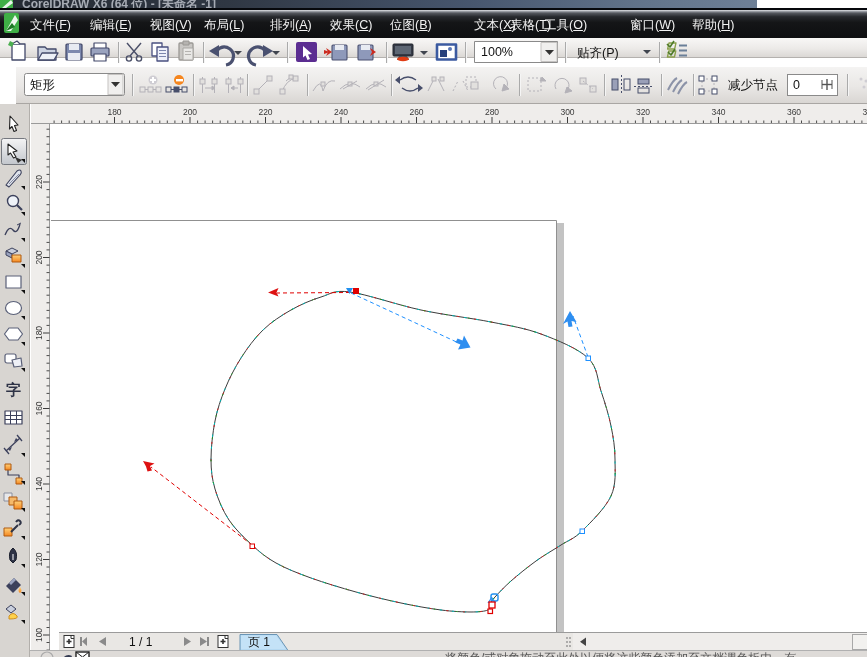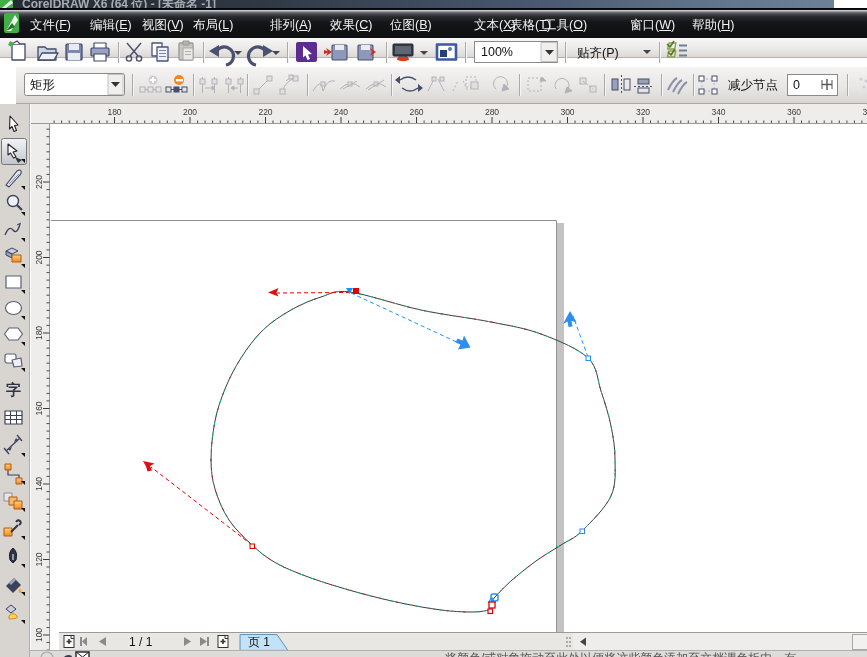--- a/index.html
+++ b/index.html
@@ -1,18 +1,18 @@
 <!DOCTYPE html>
 <html><head><meta charset="utf-8">
 <style>
 *{margin:0;padding:0;box-sizing:border-box}
 html,body{width:867px;height:657px;overflow:hidden}
 body{font-family:"Liberation Sans",sans-serif;position:relative;background:#fff}
 .abs{position:absolute}
-#titlebar{left:0;top:0;width:834px;height:10px;overflow:hidden;background:linear-gradient(90deg,#252a33 0%,#2f3743 30%,#47566e 62%,#62748b 85%,#6e8097 100%)}
+#titlebar{left:0;top:0;width:757px;height:10px;overflow:hidden;background:linear-gradient(90deg,#252a33 0%,#2f3743 30%,#47566e 62%,#62748b 85%,#6e8097 100%)}
 #titletxt{left:22px;top:-4px;color:#a6abb4;font-size:12px;font-weight:bold;white-space:nowrap}
 #tbline{left:0;top:8px;width:867px;height:2px;background:#06080c}
 #menubar{left:0;top:10px;width:867px;height:28px;background:linear-gradient(180deg,#e3e5e8 0%,#9b9ea5 5%,#55585f 11%,#27292d 24%,#141517 45%,#0e0f11 100%)}
 .mi{position:absolute;top:7px;color:#f2f2f2;font-size:12.5px;white-space:nowrap}
 #stdbar{left:0;top:38px;width:867px;height:20px;background:linear-gradient(180deg,#f8f7f6 0%,#eceae8 55%,#dbd8d5 100%);border-bottom:1px solid #b4b1ae}
 #propbar{left:16px;top:67px;width:867px;height:37px;background:linear-gradient(180deg,#f4f3f2 0%,#e9e7e5 55%,#d9d6d3 100%);border-bottom:1px solid #a9a6a3}
 #toolbox{left:0;top:104px;width:30px;height:553px;background:#d8d5d1;border-right:1px solid #b2afab}
 #rcorner{left:31px;top:104px;width:19px;height:20px;background:#efedeb}
 #hruler{left:31px;top:104px;width:836px;height:20px;background:#efedeb;border-bottom:1px solid #9a9a9a}
 #vruler{left:31px;top:124px;width:19px;height:533px;background:#efedeb;border-right:1px solid #9a9a9a}
@@ -30,22 +30,22 @@
   </div>
 <div class="abs" id="tbline"></div>
 <div class="abs" id="menubar">
 <svg class="abs" style="left:4px;top:3px" width="16" height="22">
       <rect x="0" y="0" width="15" height="20" rx="2" fill="#3faf46"></rect>
       <path d="M2,18 L11,2 L14,7 L7,18 Z" fill="#eef8ee"></path>
       <path d="M2,18 L8,10 L11,14 Z" fill="#1d7a24"></path>
     </svg>
 <span class="mi" style="left:30px">文件(<u>F</u>)</span>
 <span class="mi" style="left:90px">编辑(<u>E</u>)</span>
-<span class="mi" style="left:142px">视图(<u>V</u>)</span>
-<span class="mi" style="left:193px">布局(<u>L</u>)</span>
+<span class="mi" style="left:150px">视图(<u>V</u>)</span>
+<span class="mi" style="left:204px">布局(<u>L</u>)</span>
 <span class="mi" style="left:270px">排列(<u>A</u>)</span>
 <span class="mi" style="left:330px">效果(<u>C</u>)</span>
 <span class="mi" style="left:390px">位图(<u>B</u>)</span>
 <span class="mi" style="left:474px">文本(<u>X</u>)</span>
 <span class="mi" style="left:510px">表格(<u>T</u>)</span>
 <span class="mi" style="left:544px">工具(<u>O</u>)</span>
 <span class="mi" style="left:630px">窗口(<u>W</u>)</span>
 <span class="mi" style="left:692px">帮助(<u>H</u>)</span>
 </div>
 <div class="abs" id="stdbar">

